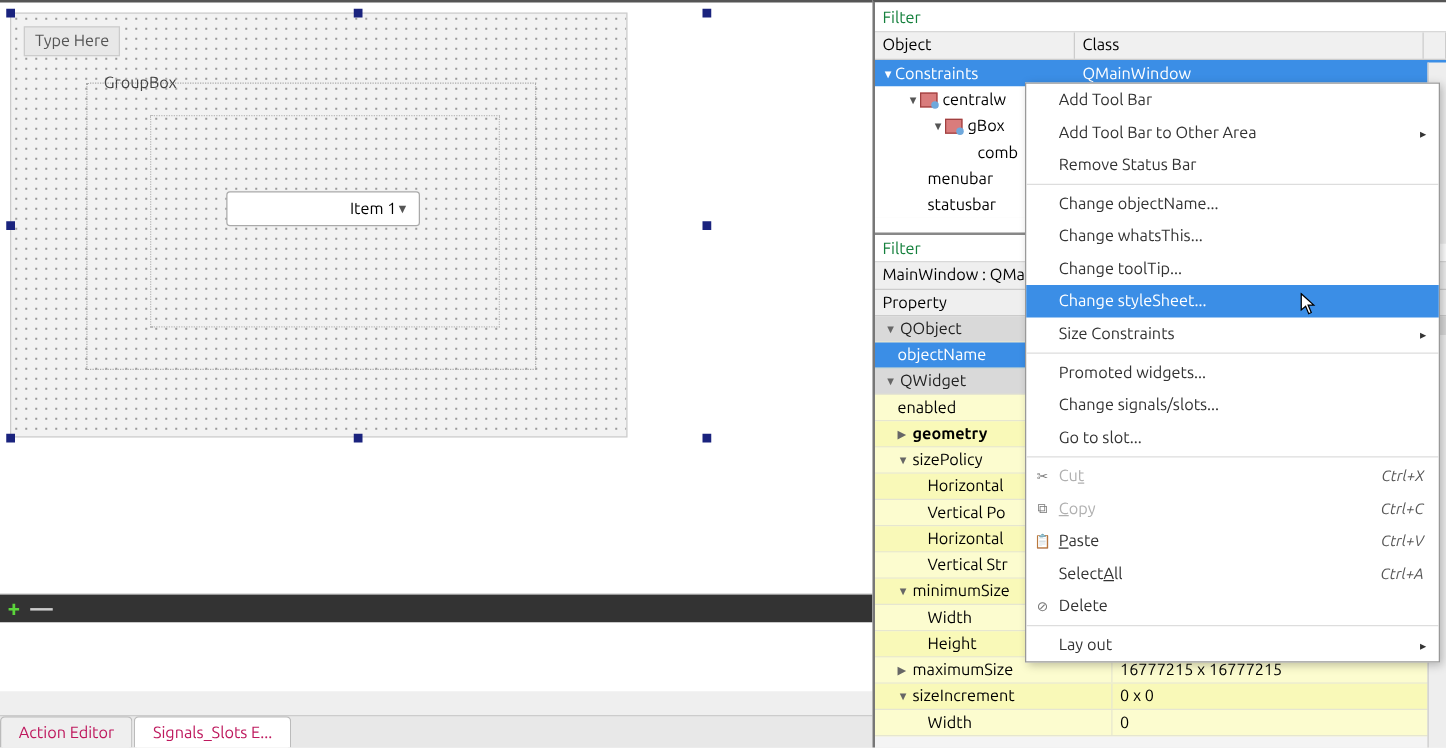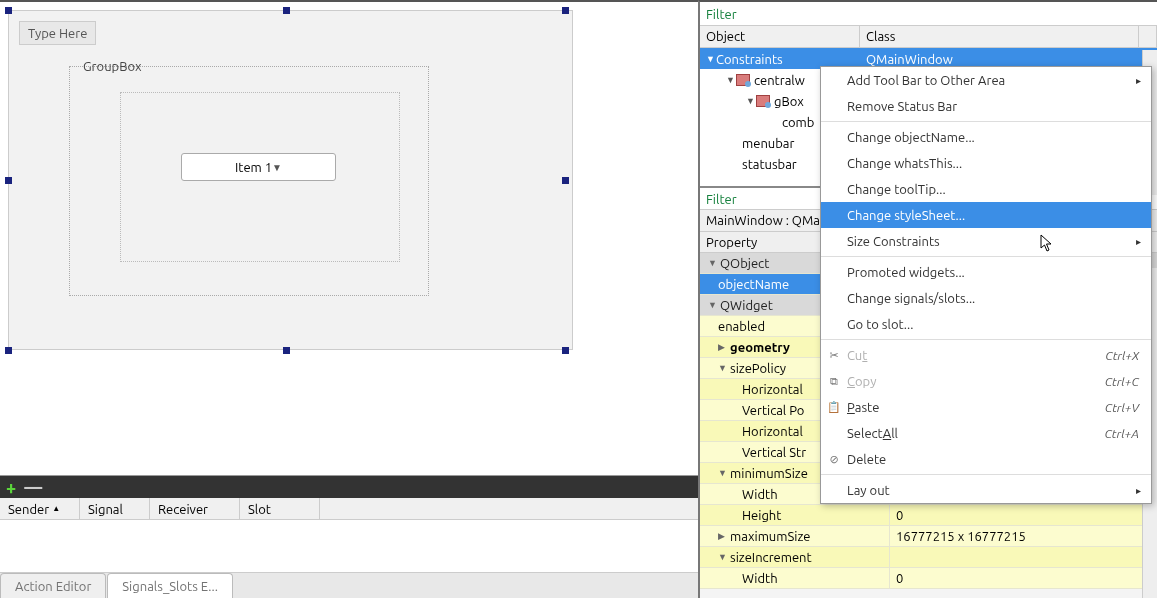--- a/index.html
+++ b/index.html
@@ -1,44 +1,44 @@
 <!DOCTYPE html>
 <html><head>
 <meta charset="utf-8">
 <style>
 * { box-sizing: border-box; margin: 0; padding: 0; font-family: "Ubuntu", "Segoe UI", sans-serif; font-size: 13px; }
 body { width: 1157px; height: 598px; background: #f0f0f0; position: relative; overflow: hidden; }
 
 
 .canvas-area { position: absolute; left: 0; top: 0; width: 698px; height: 475px; background: #fff; border-top: 2px solid #555; }
-.dotted-bg { position: absolute; left: 8px; top: 8px; width: 565px; height: 340px; background-color: #f2f2f2; background-image: radial-gradient(#999 0.6px, transparent 0.6px); background-size: 8px 8px; border: 1px solid #ccc; }
+.dotted-bg { position: absolute; left: 8px; top: 8px; width: 494px; height: 340px; background-color: #f2f2f2; background-image: radial-gradient(#999 0.6px, transparent 0.6px); background-size: 8px 8px; border: 1px solid #ccc; }
 .sel-handle { position: absolute; width: 7px; height: 7px; background: #1a237e; }
 .h-tl { left: 5px; top: 5px; } .h-tm { left: 283px; top: 5px; } .h-tr { left: 562px; top: 5px; }
 .h-ml { left: 5px; top: 175px; } .h-mr { left: 562px; top: 175px; }
 .h-bl { left: 5px; top: 345px; } .h-bm { left: 283px; top: 345px; } .h-br { left: 562px; top: 345px; }
 
 .menubar-label { position: absolute; left: 10px; top: 10px; padding: 4px 8px; background: #e8e8e8; border: 1px solid #ccc; color: #555; }
 .groupbox { position: absolute; left: 60px; top: 55px; width: 360px; height: 230px; border: 1px dotted #aaa; padding: 0 10px; }
 .groupbox .gb-title { position: relative; top: -8px; background: transparent; padding: 0 3px; color: #444; }
 .groupbox-inner { position: absolute; left: 50px; top: 25px; width: 280px; height: 170px; border: 1px dotted #bbb; background-image: radial-gradient(#aaa 0.5px, transparent 0.5px); background-size: 8px 8px; }
-.combo { position: absolute; left: 60px; top: 60px; width: 155px; height: 28px; background: #fff; border: 1px solid #aaa; border-radius: 3px; display: flex; align-items: center; padding: 0 8px; justify-content: center; }
+.combo { position: absolute; left: 60px; top: 60px; width: 155px; height: 28px; background: #fff; border: 1px solid #aaa; border-radius: 3px; display: flex; align-items: center; padding: 0 8px; justify-content: flex-end; }
 .combo .arrow { font-size: 10px; color: #555; }
 
 
 .bottom-panel { position: absolute; left: 0; top: 475px; width: 698px; height: 123px; border-top: 1px solid #999; background: #efefef; }
 .bp-bar { height: 22px; background: #333; display: flex; align-items: center; padding: 0 6px; gap: 8px; }
 .bp-plus { color: #5bd43b; font-size: 18px; font-weight: bold; line-height: 1; }
 .bp-minus { color: #ccc; font-size: 18px; font-weight: bold; line-height: 1; }
 .bp-headers { display: flex; height: 22px; border-bottom: 1px solid #ccc; background: #f0f0f0; }
 .bp-headers div { padding: 3px 8px; border-right: 1px solid #ccc; display: flex; align-items: center; gap: 3px; }
 .bp-headers .w1 { width: 80px; } .bp-headers .w2 { width: 70px; } .bp-headers .w3 { width: 90px; } .bp-headers .w4 { width: 80px; }
 .sort-caret { font-size: 8px; }
 .bp-body { height: 55px; background: #fff; }
 .bp-tabs { position: absolute; bottom: 0; left: 0; display: flex; background: #e8e8e8; width: 100%; border-top: 1px solid #ccc; }
-.bp-tabs .tab { padding: 5px 14px; border: 1px solid #bbb; border-bottom: none; background: #efefef; margin-right: 1px; border-radius: 4px 4px 0 0; color: #737373; }
+.bp-tabs .tab { padding: 5px 14px; border: 1px solid #bbb; border-bottom: none; background: #efefef; margin-right: 1px; border-radius: 4px 4px 0 0; color: #be185d; }
 .bp-tabs .tab.active { background: #fff; }
 
 
 .right { position: absolute; left: 698px; top: 0; width: 459px; height: 598px; border-left: 2px solid #777; border-top: 2px solid #555; background: #f4f4f4; }
 .filter-row { height: 24px; display: flex; align-items: center; padding: 0 6px; border-bottom: 1px solid #ccc; color: #15803d; background: #fff; }
 .obj-headers { height: 22px; display: flex; border-bottom: 1px solid #ccc; background: #f0f0f0; }
 .obj-headers .c { padding: 3px 6px; border-right: 1px solid #ccc; }
 .obj-headers .c1 { width: 160px; } .obj-headers .c2 { flex: 1; } .obj-headers .c3 { width: 18px; }
 .obj-tree { background: #fff; font-size: 13px; }
 .obj-row { height: 21px; display: flex; align-items: center; }
@@ -102,29 +102,20 @@
   <div class="sel-handle h-bl"></div>
   <div class="sel-handle h-bm"></div>
   <div class="sel-handle h-br"></div>
 </div>
 
 <div class="bottom-panel">
   <div class="bp-bar">
     <span class="bp-plus">+</span>
     <span class="bp-minus">—</span>
   </div>
-  <div class="bp-headers">
-    <div class="w1">
-        <span>Sender</span>
-        <span class="sort-caret">▲</span>
-      </div>
-    <div class="w2">Signal</div>
-    <div class="w3">Receiver</div>
-    <div class="w4">Slot</div>
-  </div>
   <div class="bp-body"></div>
   <div class="bp-tabs">
     <div class="tab">Action Editor</div>
     <div class="tab active">Signals_Slots E...</div>
   </div>
 </div>
 
 <div class="right">
 
   <div class="filter-row">Filter</div>
@@ -252,31 +243,33 @@
           <span class="prop-tgl">▶</span>
           <span>maximumSize</span>
         </div>
         <div class="c2">16777215 x 16777215</div>
       </div>
     <div class="prop-row y2">
         <div class="c1">
           <span class="prop-tgl">▼</span>
           <span>sizeIncrement</span>
         </div>
+        <div class="c2">0 x 0</div>
       </div>
     <div class="prop-row y">
         <div class="c1 ind2">Width</div>
         <div class="c2">0</div>
       </div>
   </div>
   <div class="vscroll" style="top:48px; height:145px;"></div>
   <div class="vscroll" style="top:266px; height:330px;"></div>
 </div>
 
 <div class="ctx-menu">
+  <div class="ctx-item">Add Tool Bar</div>
   <div class="ctx-item arrow">Add Tool Bar to Other Area</div>
   <div class="ctx-item">Remove Status Bar</div>
   <div class="ctx-sep"></div>
   <div class="ctx-item">Change objectName...</div>
   <div class="ctx-item">Change whatsThis...</div>
   <div class="ctx-item">Change toolTip...</div>
   <div class="ctx-item sel">Change styleSheet...</div>
   <div class="ctx-item arrow">Size Constraints</div>
   <div class="ctx-sep"></div>
   <div class="ctx-item">Promoted widgets...</div>

